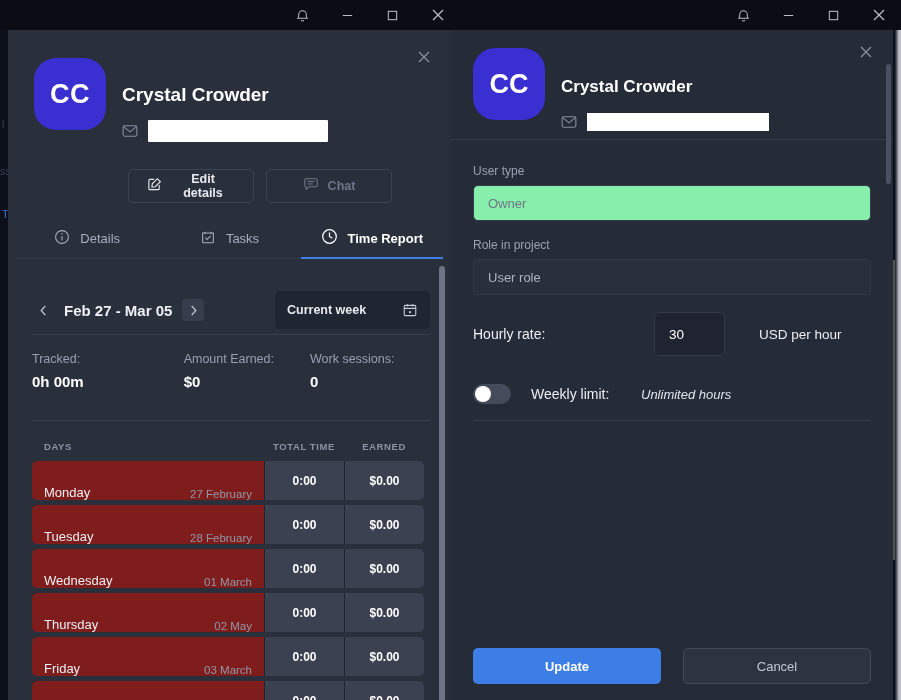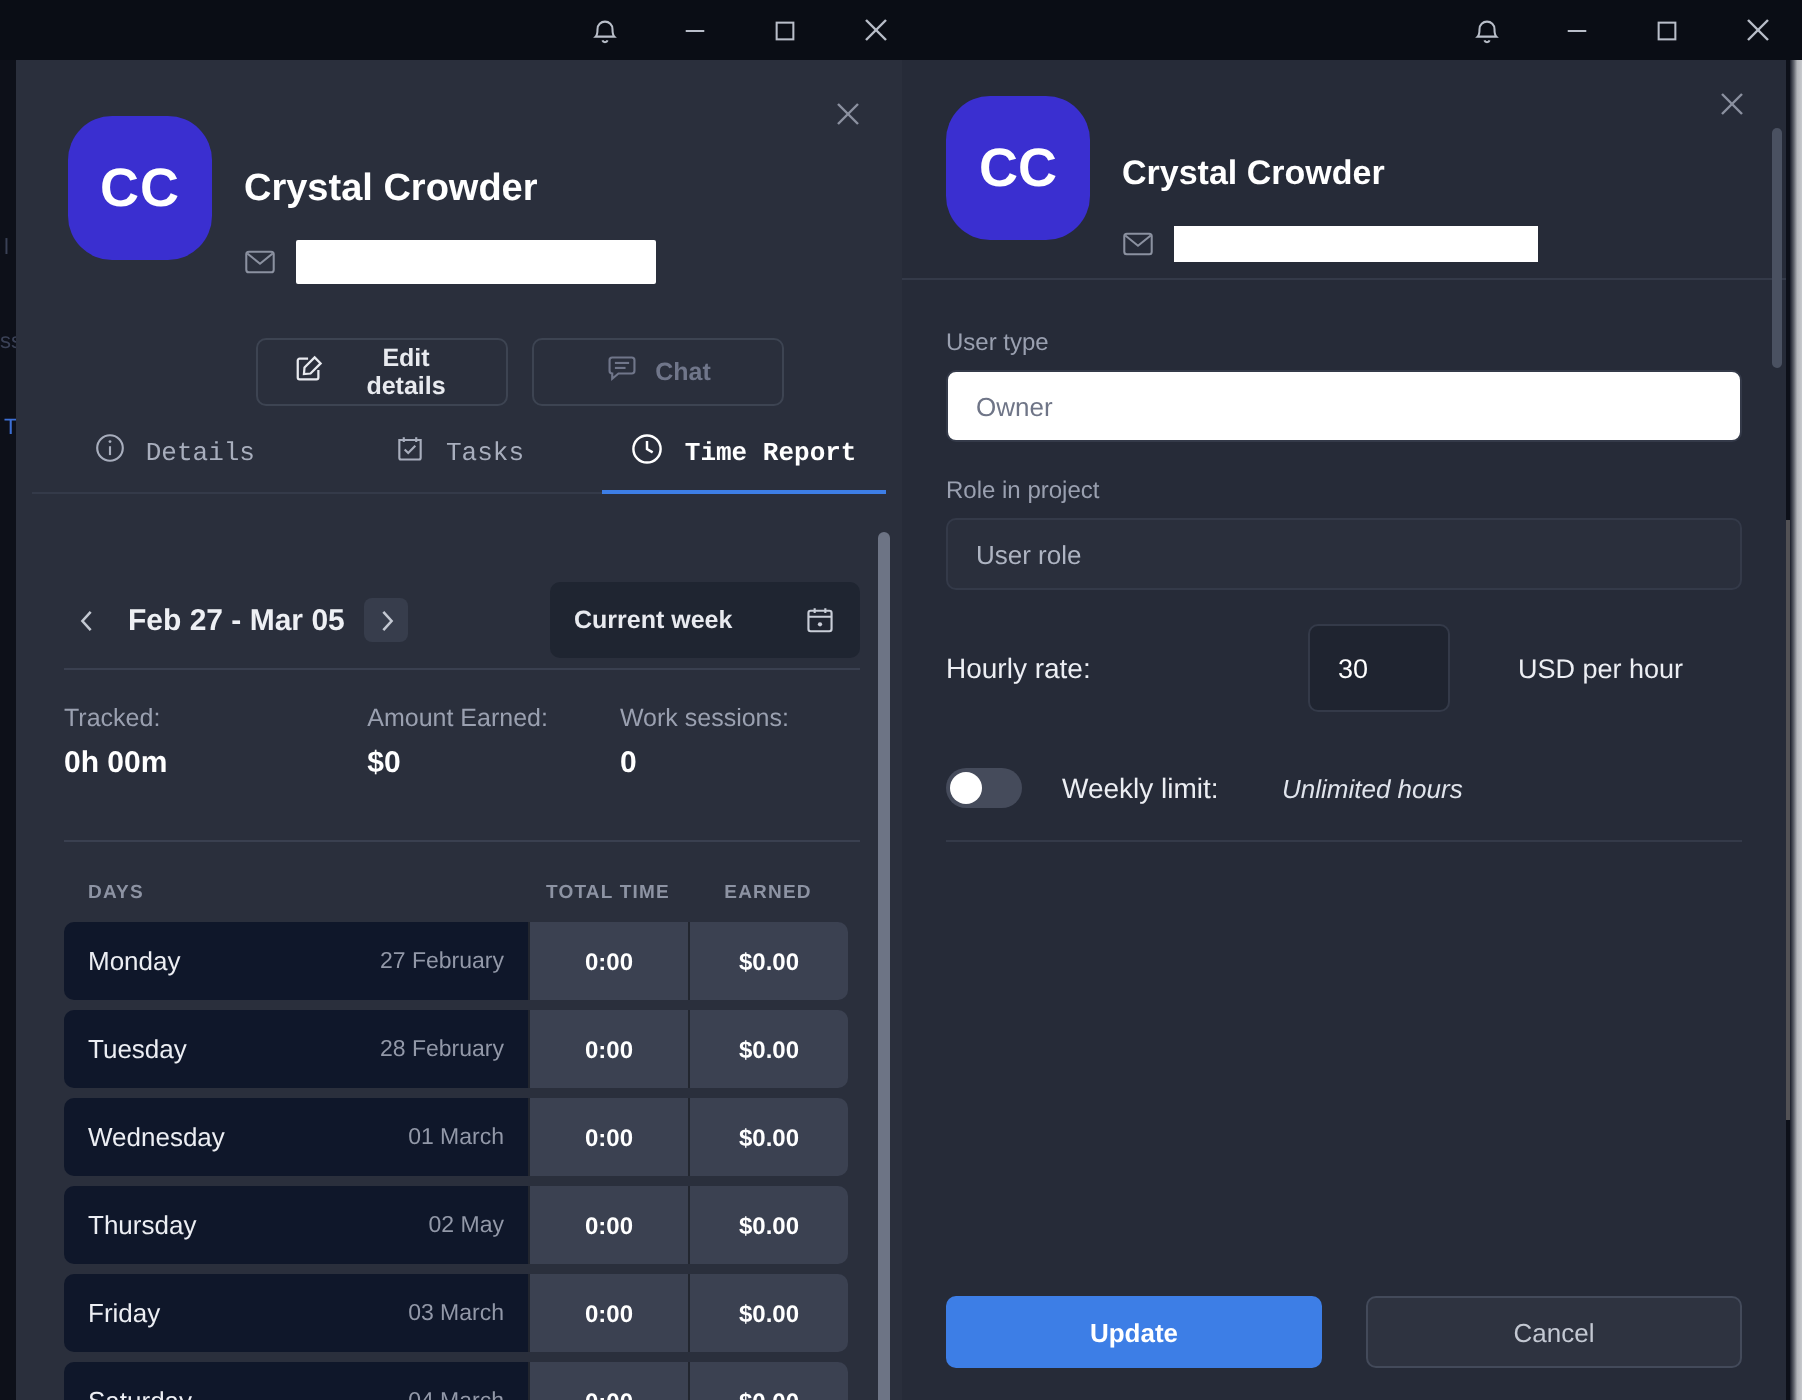--- a/index.html
+++ b/index.html
@@ -144,26 +144,25 @@
     font-weight: bold;
     font-family: "Liberation Sans", sans-serif;
   }
   .act-btn.dim { color: #70768a; width: 126px; }
   .act-btn.edit { width: 126px; }
   .act-btn svg { flex: none; }
 
   
   .tabs {
     position: absolute;
-    left: 8px; top: 176px;
+    left: 8px; top: 188px;
     width: 427px;
     height: 41px;
     display: flex;
     border-bottom: 1px solid #343a49;
-    font-family: Liberation Mono, monospace;
   }
   .tab {
     flex: 1;
     display: flex; align-items: center; justify-content: center;
     gap: 10px;
     color: #a8aebd;
     font-size: 13px;
     position: relative;
   }
   .tab.active { color: #ffffff; font-weight: bold; }
@@ -254,23 +253,23 @@
     left: 24px; top: 431px;
     width: 398px;
   }
   .trow {
     display: flex;
     height: 39px;
     margin-bottom: 5px;
   }
   .td-day {
     width: 232px;
-    background: #0f172a;
+    background: #7f1d1d;
     border-radius: 5px 0 0 5px;
-    display: flex; align-items: center;
+    display: flex; align-items: flex-end;
     padding: 0 12px;
   }
   .td-day .dname { color: #eceef3; font-size: 13px; }
   .td-day .ddate { margin-left: auto; color: #9298a8; font-size: 11.5px; }
   .td-time, .td-earn {
     width: 80px;
     background: #3b4151;
     display: flex; align-items: center; justify-content: center;
     color: #ffffff;
     font-size: 12px;
@@ -335,21 +334,21 @@
   .rw-redacted { width: 182px; height: 18px; background: #ffffff; }
 
   .rw-body { padding: 24px 22px 0 22px; }
   .field-label {
     color: #9aa0b0;
     font-size: 12px;
     margin-bottom: 7px;
   }
   .field-box {
     height: 36px;
-    background: #ffffff;
+    background: #86efac;
     border: 1px solid #343a49;
     border-radius: 5px;
     display: flex; align-items: center;
     padding: 0 14px;
     color: #6f7587;
     font-size: 13px;
     margin-bottom: 17px;
   }
   .field-box.role {
     background: #2a2f3c;

